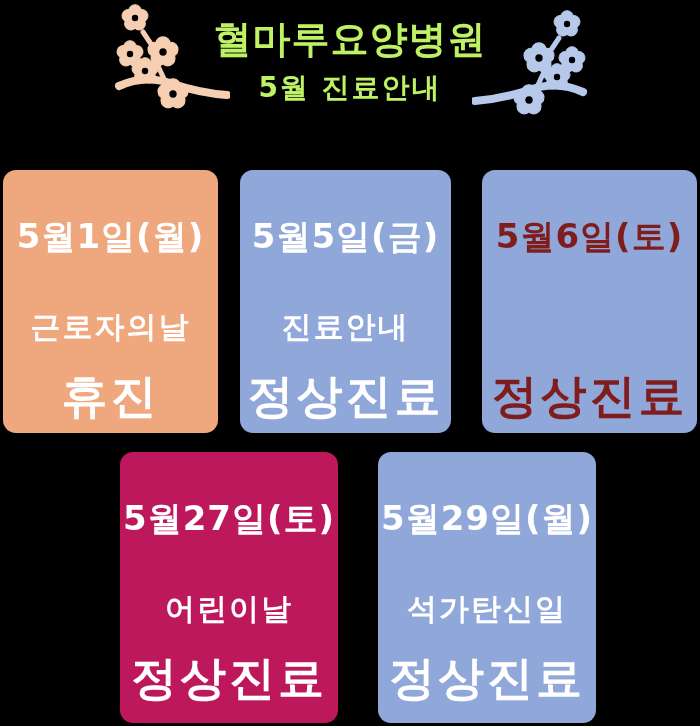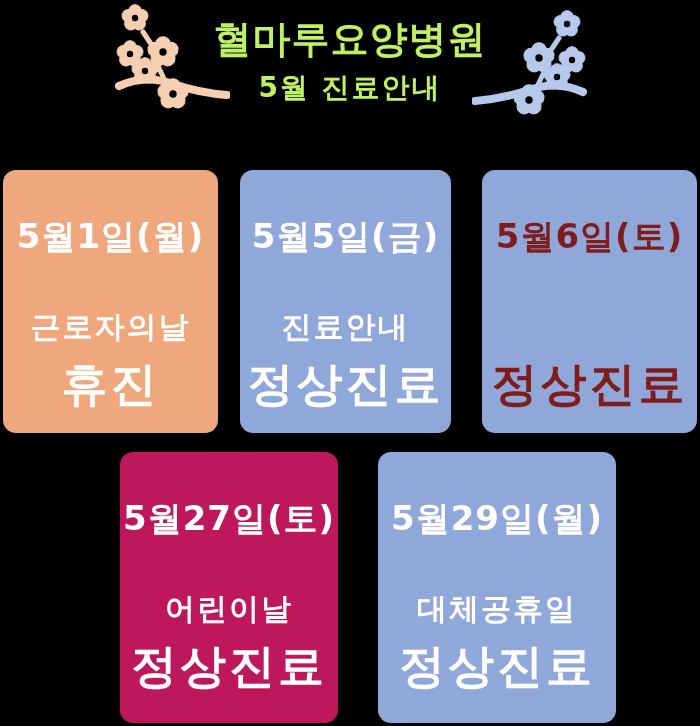--- a/index.html
+++ b/index.html
@@ -26,24 +26,24 @@
   
   .card {
     position:absolute; border-radius:13px;
     display:flex; flex-direction:column; align-items:center;
     text-align:right; font-weight:700; color:#fff;
   }
   .card-0 { left:3px;   top:170px; width:215px; height:263px; }
   .card-1 { left:240px; top:170px; width:211px; height:263px; }
   .card-2 { left:482px; top:170px; width:215px; height:263px; }
   .card-3 { left:120px; top:452px; width:218px; height:271px; }
-  .card-4 { left:378px; top:452px; width:238px; height:271px; }
+  .card-4 { left:378px; top:452px; width:218px; height:271px; }
   .card-date   { margin-top:46px; font-size:34px; line-height:40px; letter-spacing:1px; }
   .card-label  { margin-top:50px; font-size:30px; line-height:42px; height:42px; letter-spacing:2px; }
-  .card-status { margin-top:8px;  font-size:46px; line-height:56px; letter-spacing:3px; }
+  .card-status { margin-top:20px;  font-size:46px; line-height:56px; letter-spacing:3px; }
 </style>
 </head>
 <body>
 
 <div class="canvas" style="background: rgb(0, 0, 0);">
 
   <svg class="blossom blossom-left" width="125" height="115" viewBox="0 0 125 115" fill="currentColor" stroke="currentColor" style="color: rgb(246, 207, 178);">
     <defs>
       <g id="flowerL">
         <circle cx="0" cy="-7" r="6.3"></circle>
@@ -111,17 +111,17 @@
   </div>
 
   <div class="card card-3" style="background: #be185d; color: rgb(255, 255, 255);">
     <div class="card-date">5월27일(토)</div>
     <div class="card-label">어린이날</div>
     <div class="card-status">정상진료</div>
   </div>
 
   <div class="card card-4" style="background: rgb(144, 167, 218); color: rgb(255, 255, 255);">
     <div class="card-date">5월29일(월)</div>
-    <div class="card-label">대체공휴일</div>
+    <div class="card-label">석가탄신일</div>
     <div class="card-status">정상진료</div>
   </div>
 
 </div>
 
 </body></html>

